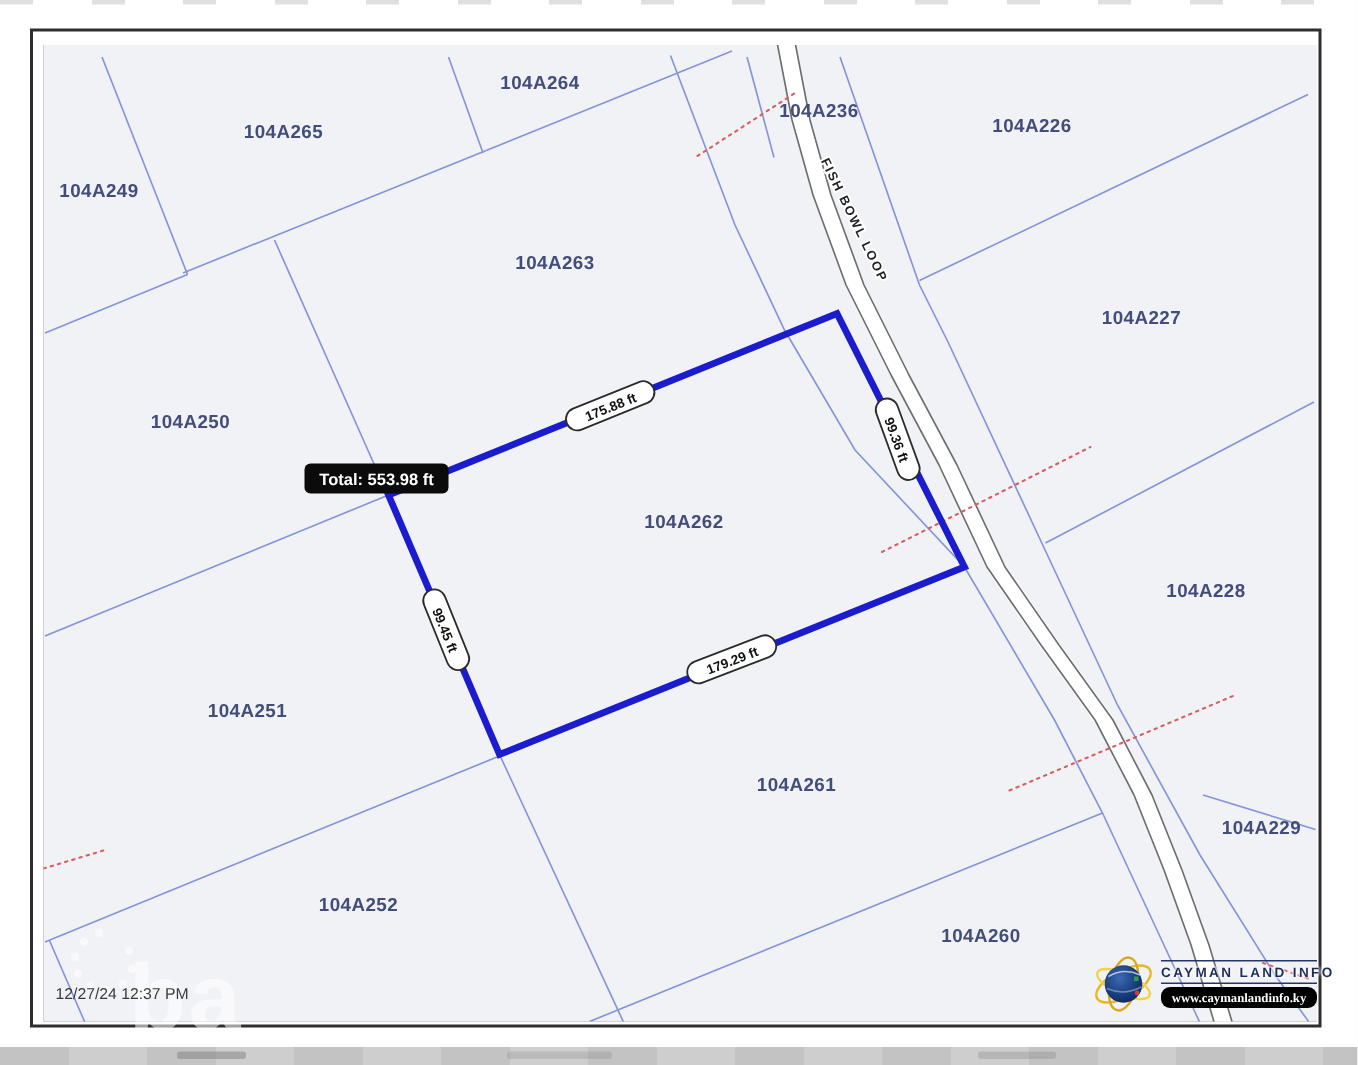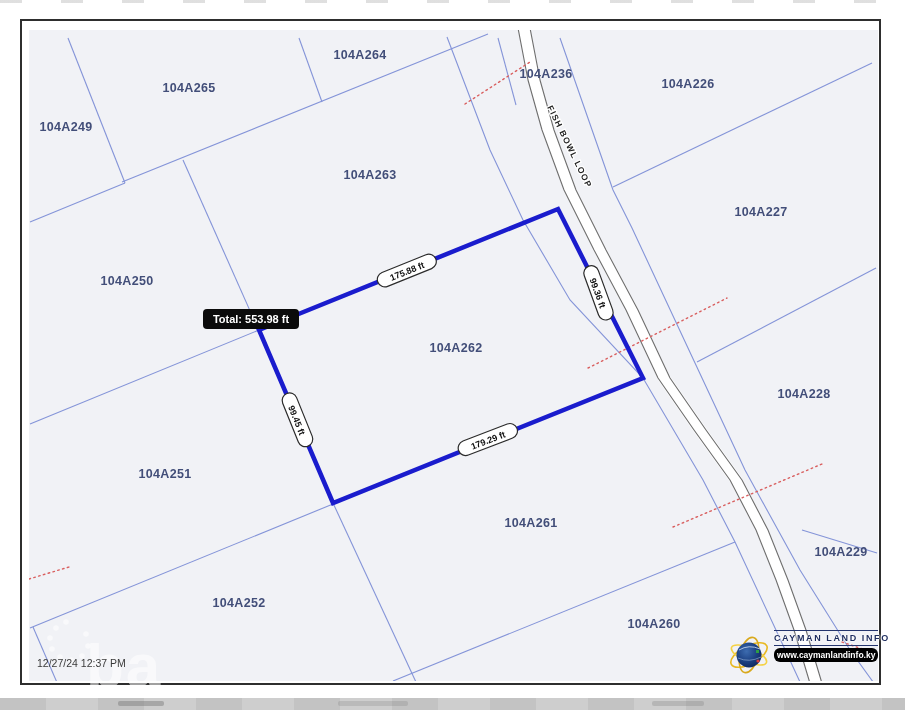--- a/index.html
+++ b/index.html
@@ -19,28 +19,28 @@
   .mlabel{font:700 9px "Liberation Sans",sans-serif;fill:#101010;}
   .tlabel{font:600 11px "Liberation Sans",sans-serif;fill:#ffffff;}
   .rlabel{font:600 8.5px "Liberation Sans",sans-serif;fill:#222;letter-spacing:1.2px;
           paint-order:stroke;stroke:#ffffff;stroke-width:2.5px;}
   .timestamp{position:absolute;left:37px;top:657px;font-size:10.5px;color:#3a3a3a;}
   
   .watermark-text{position:absolute;left:86px;top:630px;font-size:62px;font-weight:700;
     color:rgba(255,255,255,.55);letter-spacing:2px;}
   #watermark-dots{position:absolute;left:38px;top:612px;}
   
-  .logo{position:absolute;left:727px;top:630px;width:158px;height:52px;display:flex;}
+  .logo{position:absolute;left:727px;top:630px;width:158px;height:52px;display:flex;align-items:center;}
   .logo-right{margin-left:3px;width:104px;}
   .logo-title{font-size:9px;font-weight:700;letter-spacing:1.6px;color:#1d2c5e;
     border-top:1px solid #24356e;border-bottom:1px solid #24356e;padding:2px 0;
     text-align:center;white-space:nowrap;
     text-shadow:0 0 2px #fff,0 0 2px #fff,0 0 3px #fff;}
   .logo-url{margin-top:2px;background:#000;color:#fff;font-size:8.5px;font-weight:700;
-    border-radius:6px;padding:2px 3px;text-align:center;white-space:nowrap;}
+    border-radius:6px;padding:2px 3px;text-align:center;white-space:nowrap;font-family:Liberation Serif, serif;}
   
   .bottom-strip{position:absolute;left:0;top:698px;width:905px;height:12px;
     background:repeating-linear-gradient(90deg,#c3c3c3 0 46px,#cecece 46px 98px);}
   .bottom-strip .smudge{position:absolute;top:3px;height:5px;background:rgba(120,120,120,.45);
     border-radius:2px;}
 </style>
 </head>
 <body>
 
 <div class="top-marks"></div>

